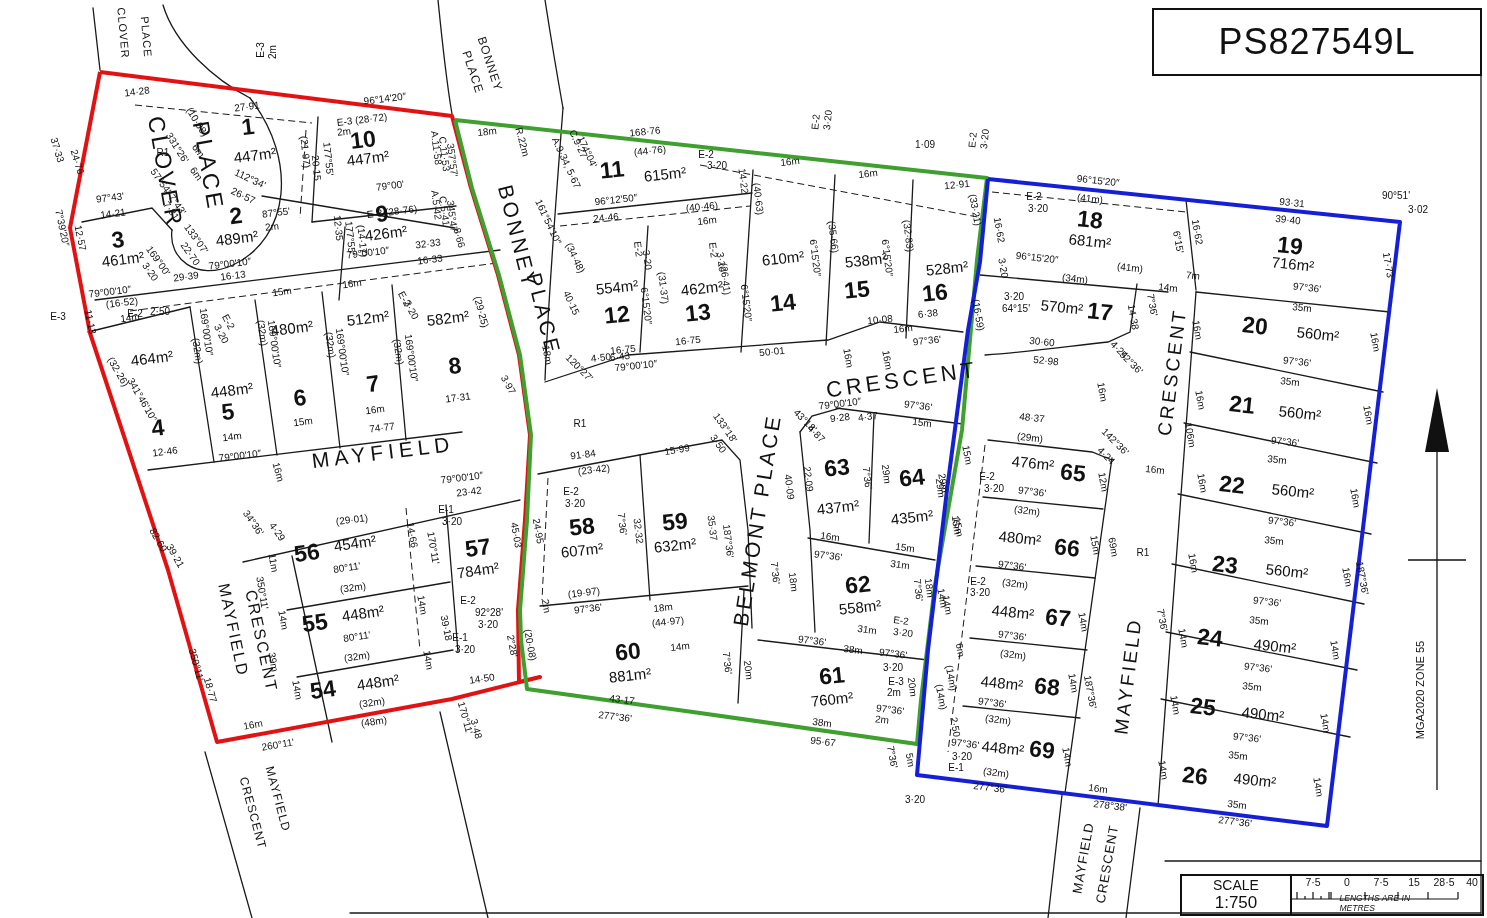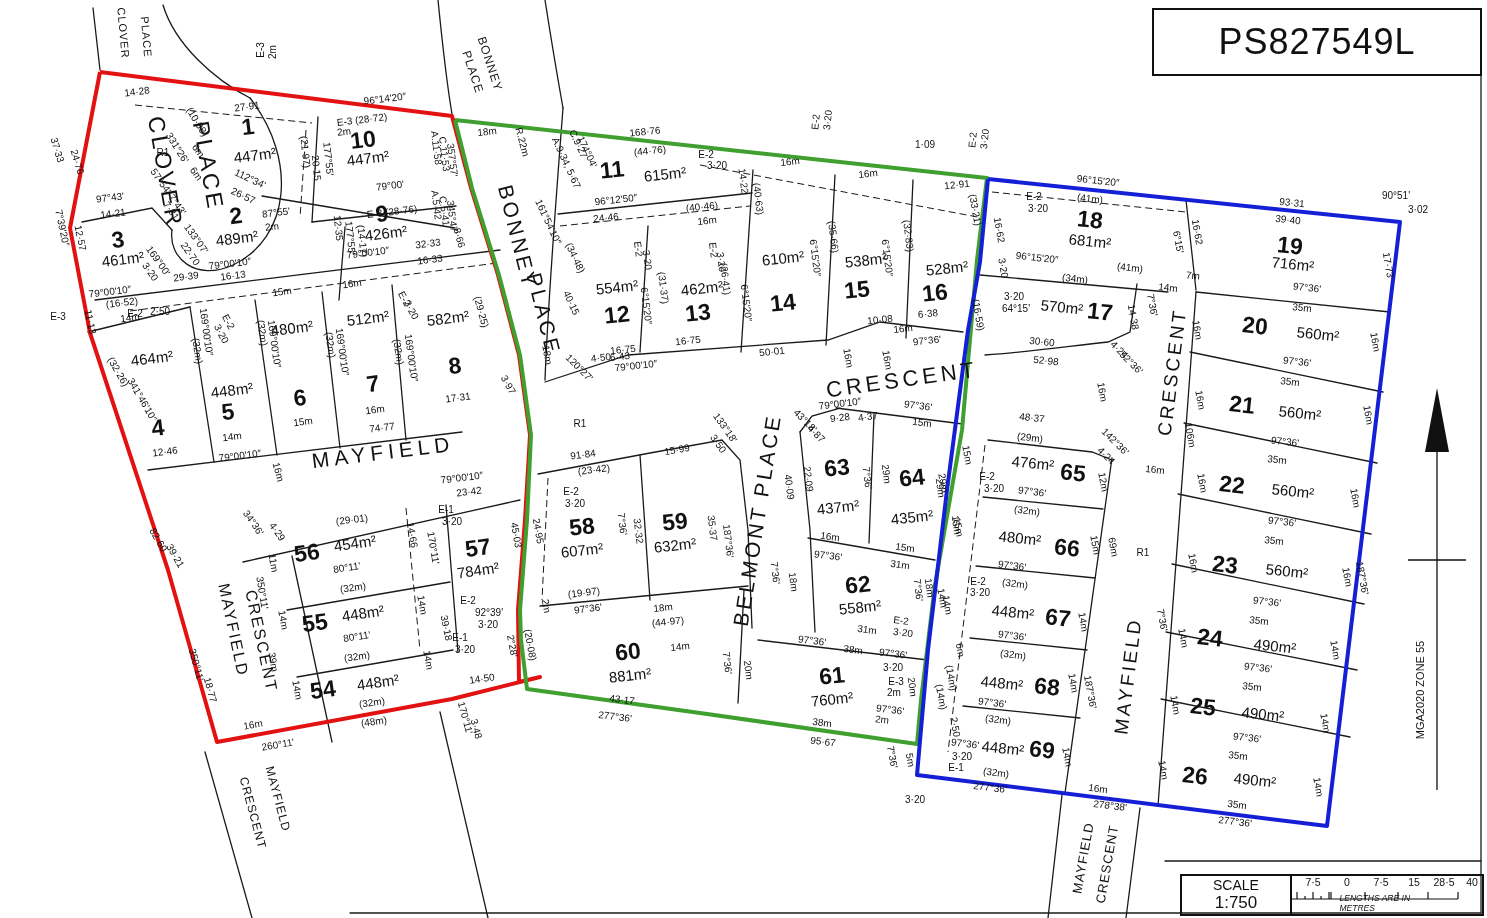--- a/index.html
+++ b/index.html
@@ -228,21 +228,21 @@
       <div class="lbl ann" style="left: 175px; top: 556px; font-size: 10px; transform: translate(-50%, -50%) rotate(60deg);">39·21</div>
       <div class="lbl ann" style="left: 158px; top: 540px; font-size: 10px; transform: translate(-50%, -50%) rotate(60deg);">82·60</div>
       <div class="lbl ann" style="left: 465px; top: 718px; font-size: 10px; transform: translate(-50%, -50%) rotate(75deg);">170°11'</div>
       <div class="lbl ann" style="left: 476px; top: 729px; font-size: 10px; transform: translate(-50%, -50%) rotate(75deg);">3·48</div>
       <div class="lbl ann" style="left: 482px; top: 679px; font-size: 10px; transform: translate(-50%, -50%) rotate(-8deg);">14·50</div>
       <div class="lbl ann" style="left: 446px; top: 628px; font-size: 10px; transform: translate(-50%, -50%) rotate(78deg);">39·18</div>
       <div class="lbl ann" style="left: 460px; top: 638px; font-size: 10px; transform: translate(-50%, -50%) rotate(0deg);">E-1</div>
       <div class="lbl ann" style="left: 465px; top: 650px; font-size: 10px; transform: translate(-50%, -50%) rotate(0deg);">3·20</div>
       <div class="lbl ann" style="left: 512px; top: 646px; font-size: 10px; transform: translate(-50%, -50%) rotate(80deg);">2°28'</div>
       <div class="lbl ann" style="left: 530px; top: 645px; font-size: 10px; transform: translate(-50%, -50%) rotate(80deg);">(20·08)</div>
-      <div class="lbl ann" style="left: 489px; top: 613px; font-size: 10px; transform: translate(-50%, -50%) rotate(0deg);">92°39'</div>
+      <div class="lbl ann" style="left: 489px; top: 613px; font-size: 10px; transform: translate(-50%, -50%) rotate(0deg);">92°28'</div>
       <div class="lbl ann" style="left: 488px; top: 625px; font-size: 10px; transform: translate(-50%, -50%) rotate(0deg);">3·20</div>
       <div class="lbl ann" style="left: 468px; top: 601px; font-size: 10px; transform: translate(-50%, -50%) rotate(0deg);">E-2</div>
       <div class="lbl ann" style="left: 516px; top: 535px; font-size: 10px; transform: translate(-50%, -50%) rotate(80deg);">45·03</div>
       <div class="lbl ann" style="left: 538px; top: 531px; font-size: 10px; transform: translate(-50%, -50%) rotate(80deg);">24·95</div>
       <div class="lbl ann" style="left: 571px; top: 492px; font-size: 10px; transform: translate(-50%, -50%) rotate(0deg);">E-2</div>
       <div class="lbl ann" style="left: 575px; top: 504px; font-size: 10px; transform: translate(-50%, -50%) rotate(0deg);">3·20</div>
       <div class="lbl ann" style="left: 583px; top: 455px; font-size: 10px; transform: translate(-50%, -50%) rotate(-7deg);">91·84</div>
       <div class="lbl ann" style="left: 594px; top: 470px; font-size: 10px; transform: translate(-50%, -50%) rotate(-7deg);">(23·42)</div>
       <div class="lbl ann" style="left: 580px; top: 424px; font-size: 10px; transform: translate(-50%, -50%) rotate(0deg);">R1</div>
       <div class="lbl ann" style="left: 584px; top: 593px; font-size: 10px; transform: translate(-50%, -50%) rotate(-7deg);">(19·97)</div>

